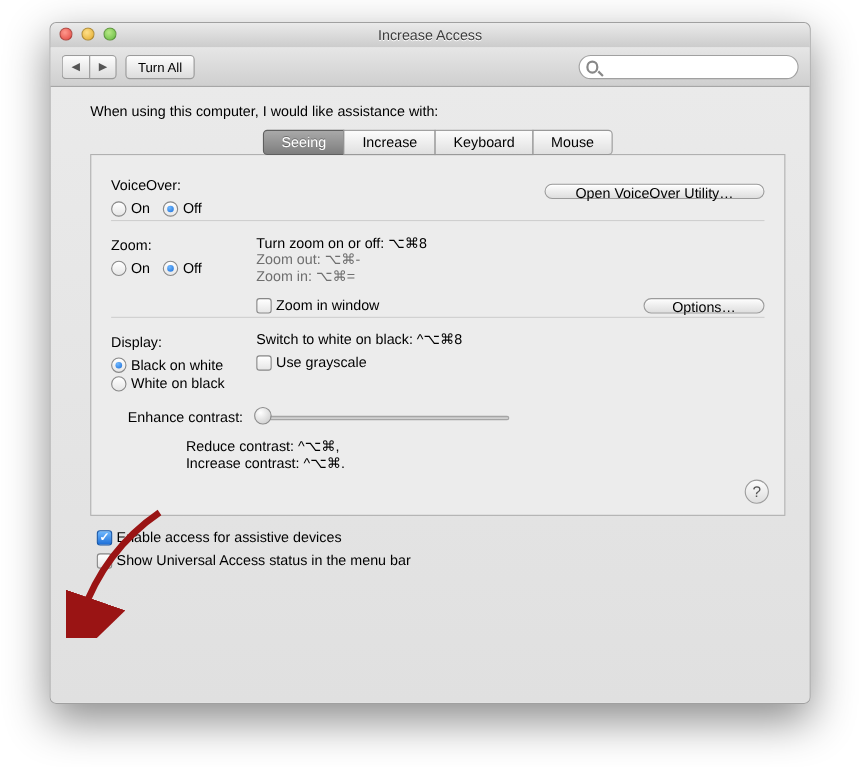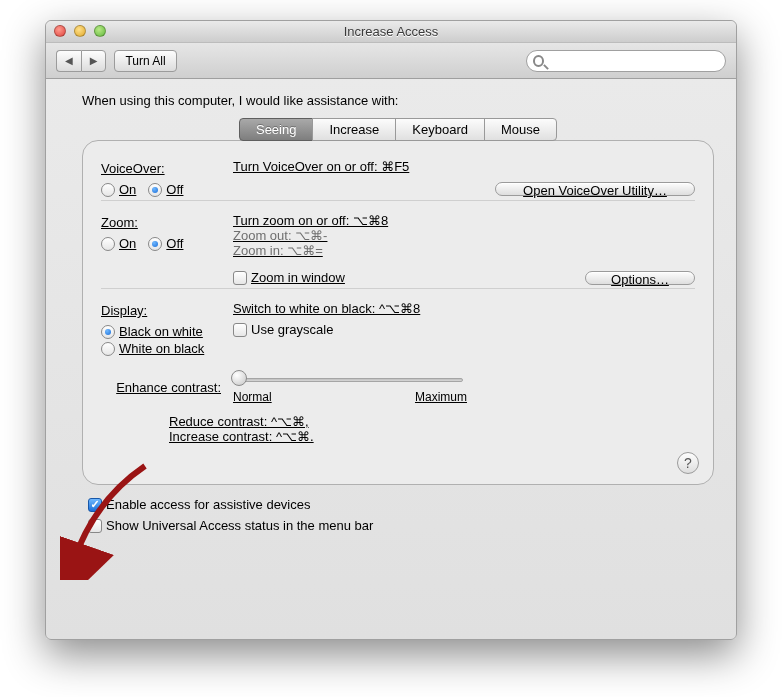--- a/index.html
+++ b/index.html
@@ -112,26 +112,25 @@
   .tab:last-child { border-radius: 0 4px 4px 0; }
   .tab.active {
     background: linear-gradient(#a9a9a9, #7e7e7e);
     color: #fff;
     border-color: #5f5f5f;
     text-shadow: 0 -1px 0 rgba(0,0,0,0.3);
   }
 
   .panel {
     border: 1px solid #b0b0b0;
-    border-radius: 16px;
+    border-radius: 0;
     background: #ececec;
     padding: 14px 18px 12px 18px;
     position: relative;
     z-index: 1;
-    text-decoration: underline;
   }
 
   .section {
     display: grid;
     grid-template-columns: 120px 1fr;
     column-gap: 12px;
     padding: 4px 0;
     position: relative;
   }
   .section + .section::before {
@@ -258,21 +257,20 @@
                 <span class="rdot"></span>
                 <span>On</span>
               </label>
             <label class="radio">
                 <span class="rdot sel"></span>
                 <span>Off</span>
               </label>
           </div>
         </div>
         <div>
-          <div>Turn VoiceOver on or off: ⌘F5</div>
           <div class="row" style="margin-top:8px; justify-content:flex-end;">
             <button class="aquabtn" style="width:200px;">Open VoiceOver Utility…</button>
           </div>
         </div>
       </div>
 
       <div class="section" style="padding-top:12px;">
         <div class="labelcol">
           <div>Zoom:</div>
           <div class="radios">
@@ -322,24 +320,20 @@
             </label>
         </div>
 
         <div style="grid-column: 1 / -1; margin-top:14px;">
           <div class="row">
             <span style="width:120px; text-align:right;">Enhance contrast:</span>
             <div>
               <div class="slider">
                 <div class="slider-track"></div>
                 <div class="slider-knob"></div>
-              </div>
-              <div class="sliderlabels">
-                <span>Normal</span>
-                <span>Maximum</span>
               </div>
             </div>
           </div>
           <div style="margin-left:68px; margin-top:10px;">
             <div>Reduce contrast: ^⌥⌘,</div>
             <div>Increase contrast: ^⌥⌘.</div>
           </div>
         </div>
       </div>
 

